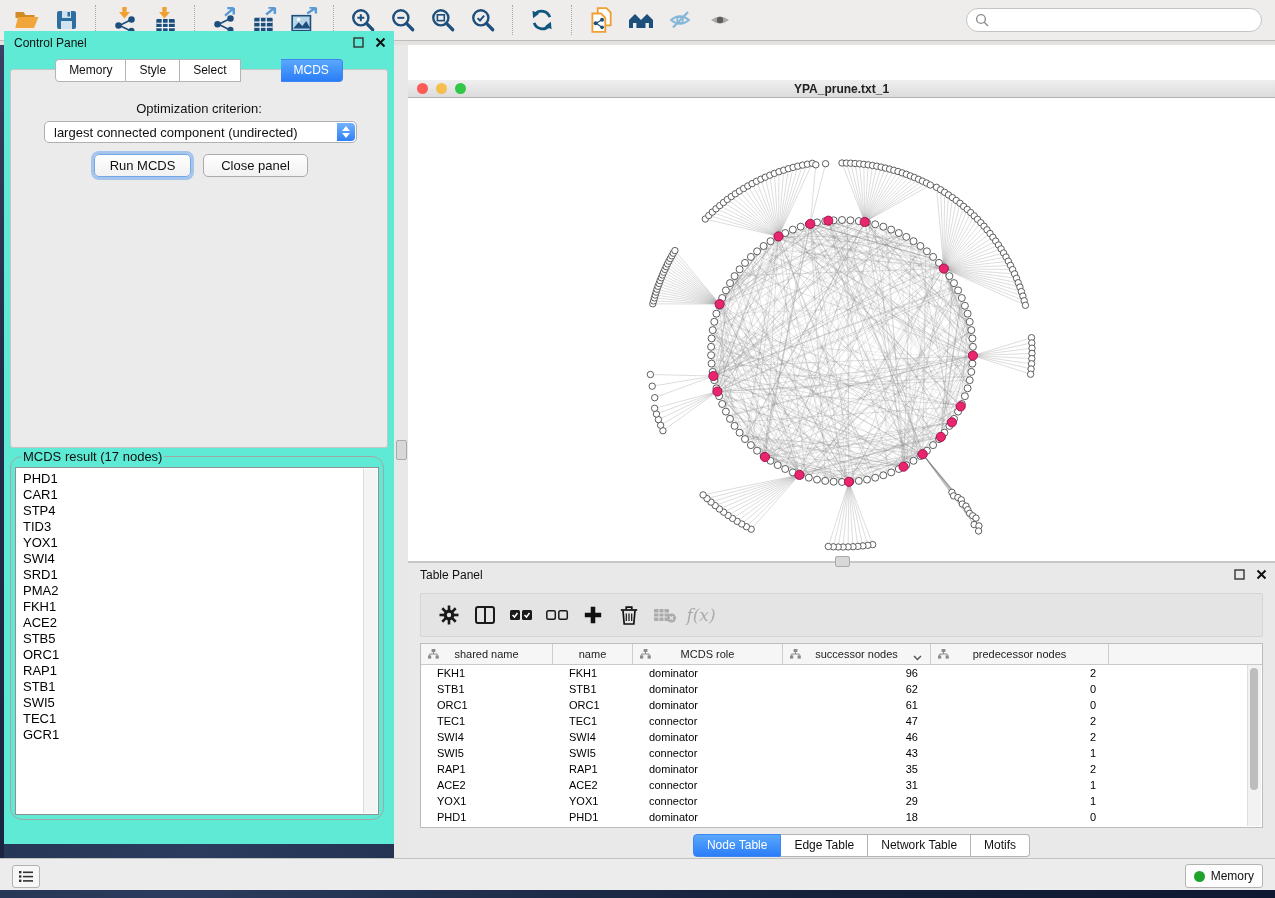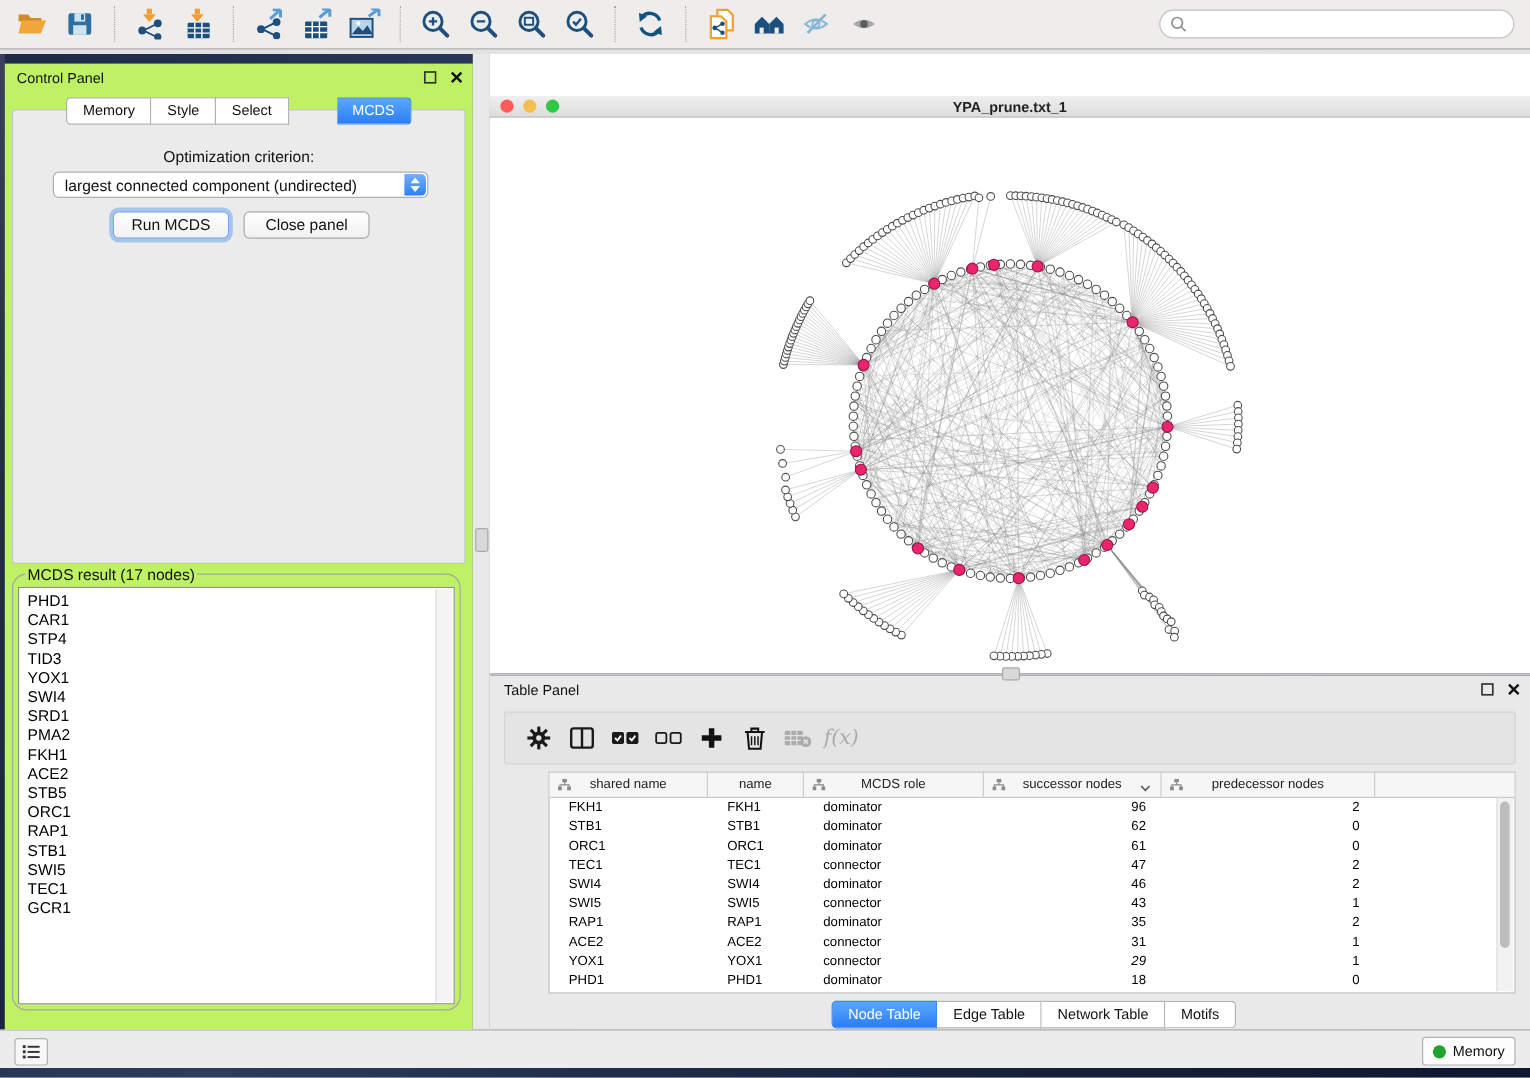--- a/index.html
+++ b/index.html
@@ -13,21 +13,21 @@
            border-bottom:1px solid #bdbdbd;display:flex;align-items:center;padding-left:6px;box-sizing:border-box;}
   .tbtn{width:34px;height:32px;display:flex;align-items:center;justify-content:center;margin:0 3px;border-radius:4px;}
   .tsep{width:0;height:30px;border-left:1px dotted #a8a8a8;margin:0 9px;}
   .searchwrap{margin-left:auto;margin-right:13px;width:296px;height:24px;background:#fff;border:1px solid #c4c4c4;
               border-radius:12px;display:flex;align-items:center;padding-left:8px;box-sizing:border-box;}
   .searchwrap input{border:none;outline:none;flex:1;font-size:12px;background:transparent;margin-left:5px;}
   .topgap{position:absolute;left:0;top:41px;width:100%;height:4px;background:#e3e2e1;}
   .deskstrip{position:absolute;left:0;top:45px;width:4px;height:813px;background:linear-gradient(#3a3f63,#232c4a 40%,#1a2440);}
 
   
-  .cpanel{position:absolute;left:4px;top:53px;width:390px;height:813px;background:#bef264;}
+  .cpanel{position:absolute;left:4px;top:31px;width:390px;height:813px;background:#5eead4;}
   .phead{position:relative;height:24px;}
   .ptitle{position:absolute;left:10px;top:5px;font-size:12px;color:#111;}
   .picons{position:absolute;right:8px;top:6px;display:flex;gap:11px;align-items:center;}
   .tab-body{position:absolute;left:6px;right:6px;top:38px;height:377px;background:#ebebeb;border:1px solid #c6c6c6;border-radius:3px;}
   .seg{display:flex;position:absolute;top:28px;left:0;right:0;justify-content:center;z-index:2;}
   .seg .tab{background:#fff;border:1px solid #b3b3b3;border-left:none;padding:3px 13px 4px;font-size:12px;color:#111;}
   .seg .tab:first-child{border-left:1px solid #b3b3b3;border-radius:4px 0 0 4px;}
   .seg .tab:last-child{border-radius:0 4px 4px 0;}
   .seg .tab.active{background:linear-gradient(#5aa8fd,#2a7df7);border-color:#3d86ef;color:#fff;margin-left:40px;}
   .optlabel{position:absolute;left:0;right:0;top:70px;text-align:center;font-size:13px;color:#111;}
@@ -62,21 +62,21 @@
   #net-svg{display:block;}
   .hdiv{position:absolute;left:0;top:516px;width:867px;height:2px;background:#c7c7c7;}
   .hgrip{position:absolute;left:427px;top:511px;width:13px;height:9px;background:#d8d8d8;border:1px solid #aaa;border-radius:2px;z-index:3;}
 
   
   .tpanel{position:absolute;left:0;top:518px;width:867px;height:295px;background:#e9e9e9;}
   .ttoolbar{position:absolute;left:12px;right:12px;top:30px;height:44px;background:#e4e4e4;border:1px solid #d4d4d4;
             border-radius:2px;display:flex;align-items:center;padding-left:10px;box-sizing:border-box;text-align:center;}
   .titem{width:36px;height:30px;display:flex;align-items:center;justify-content:center;}
   .fx{font-family:"DejaVu Serif","Liberation Serif",serif;font-style:italic;font-size:17px;color:#ababab;}
-  .tablewrap{position:absolute;left:12px;right:12px;top:80px;height:185px;background:#fff;border:1px solid #bcbcbc;box-sizing:border-box;margin-left:37px;}
+  .tablewrap{position:absolute;left:12px;right:12px;top:80px;height:185px;background:#fff;border:1px solid #bcbcbc;box-sizing:border-box;}
   .thead{display:flex;height:20px;background:#f6f6f6;border-bottom:1px solid #c9c9c9;}
   .th{position:relative;display:flex;align-items:center;justify-content:center;font-size:11px;color:#222;
       border-right:1px solid #cdcdcd;box-sizing:border-box;}
   .th .colicon{position:absolute;left:7px;top:5px;}
   .th .sort{position:absolute;right:8px;top:7px;}
   .th.fill{flex:1;border-right:none;}
   .tbody{position:relative;}
   .tr{display:flex;height:16px;}
   .td{font-size:11px;color:#000;display:flex;align-items:center;box-sizing:border-box;}
   .td.left{padding-left:16px;}
@@ -1422,21 +1422,21 @@
             <div class="tr">
               <div class="td left" style="width: 132px;">
                 <span>YOX1</span>
               </div>
               <div class="td left" style="width: 80px;">
                 <span>YOX1</span>
               </div>
               <div class="td left" style="width: 150px;">
                 <span>connector</span>
               </div>
-              <div class="td right" style="width: 148px; font-style: italic;">
+              <div class="td right" style="width: 148px;">
                 <span>29</span>
               </div>
               <div class="td right" style="width: 178px;">
                 <span>1</span>
               </div>
             </div>
             <div class="tr">
               <div class="td left" style="width: 132px;">
                 <span>PHD1</span>
               </div>

